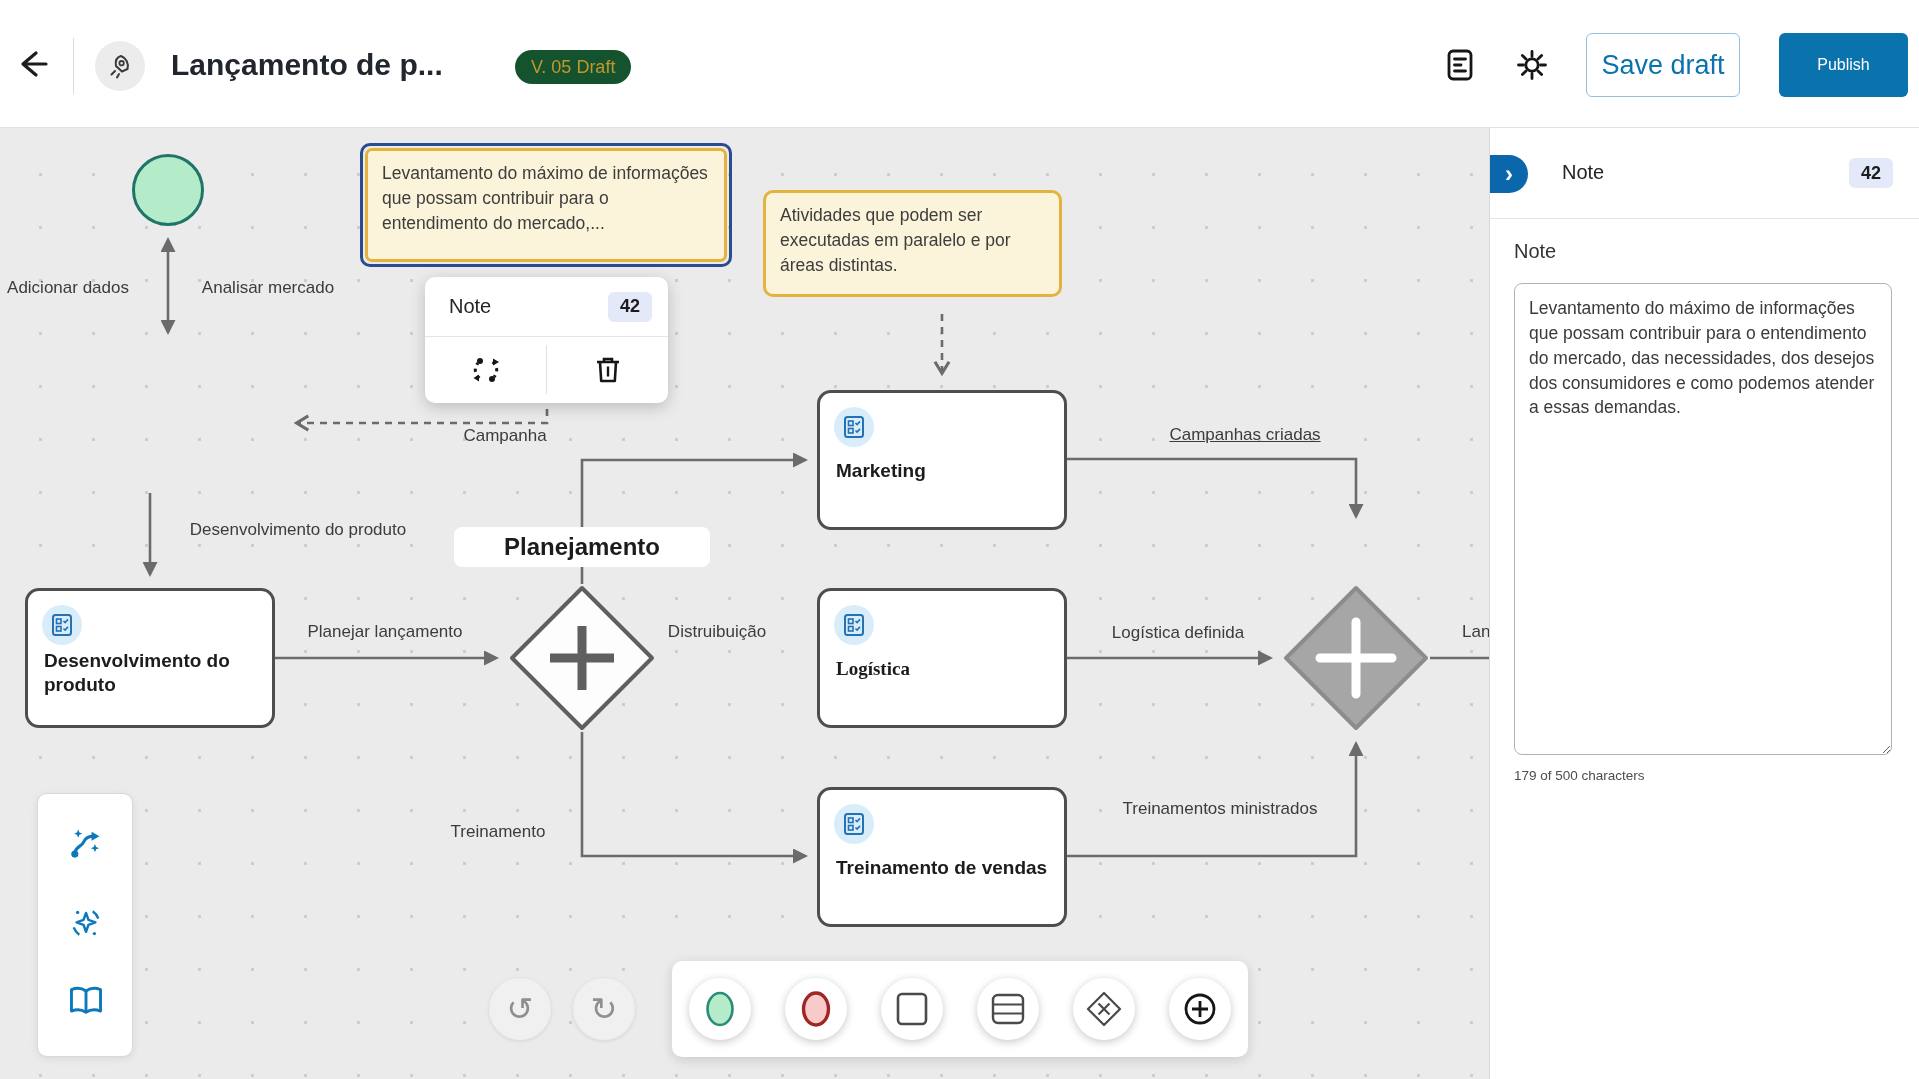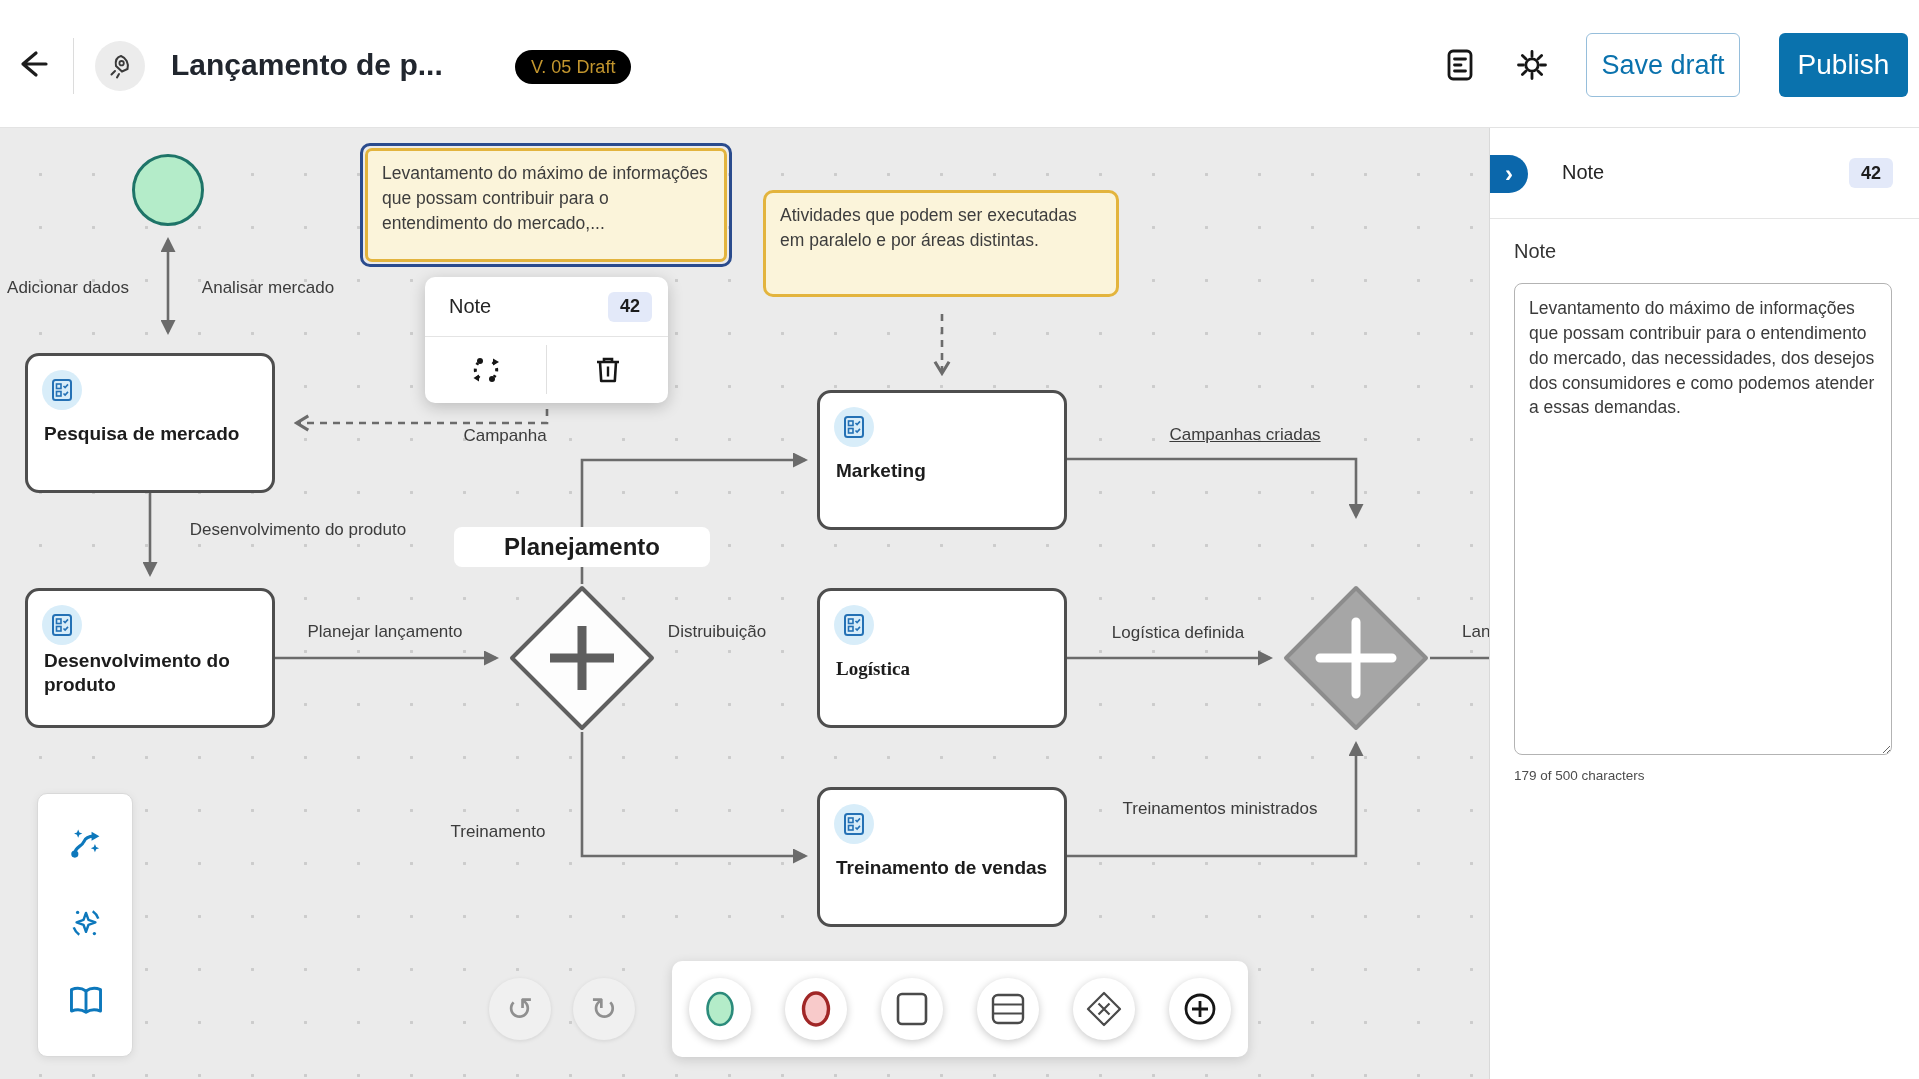--- a/index.html
+++ b/index.html
@@ -9,33 +9,33 @@
   
   .topbar { position:absolute; left:0; top:0; width:1919px; height:128px;
     background:#fff; border-bottom:1px solid #e3e3e3; z-index:30; }
   .back-btn { position:absolute; left:14px; top:45px; width:40px; height:40px;
     background:none; border:none; cursor:pointer; }
   .tb-divider { position:absolute; left:73px; top:38px; width:1px; height:56px; background:#dcdcdc; }
   .avatar { position:absolute; left:95px; top:41px; width:50px; height:50px;
     border-radius:50%; background:#ececec; display:flex; align-items:center; justify-content:center; }
   .doc-title { position:absolute; left:171px; top:48px; font-size:30px; font-weight:bold; color:#21262e; }
   .ver-badge { position:absolute; left:515px; top:50px; height:34px; padding:0 16px;
-    background:#000000; color:#c3962e; font-size:18px; border-radius:17px;
+    background:#14532d; color:#c3962e; font-size:18px; border-radius:17px;
     display:flex; align-items:center; }
   .toggle-group { position:absolute; left:805px; top:41px; height:47px; display:flex;
     border:1px solid #c9c9c9; border-radius:8px; overflow:hidden; }
   .toggle-btn { height:100%; display:flex; align-items:center; justify-content:center;
     gap:10px; font-size:20px; cursor:pointer; border:none; background:#fff; color:#0a72ad; }
   .toggle-btn.active { background:#0a72ad; color:#fff; }
   .tb-icon-btn { position:absolute; top:48px; width:36px; height:36px; background:none; border:none; cursor:pointer; }
   .save-draft { position:absolute; left:1586px; top:33px; width:154px; height:64px;
     background:#fff; border:1px solid #96bedb; border-radius:6px; color:#0a72ad;
     font-size:27px; cursor:pointer; font-family:inherit; }
   .publish { position:absolute; left:1779px; top:33px; width:129px; height:64px;
-    background:#0a72ad; border:none; border-radius:6px; color:#fff; font-size:28px;
+    background:#0a72ad; border:none; border-radius:6px; color:#fff; font-size:16px;
     cursor:pointer; font-family:inherit; }
 
   
   .canvas { position:absolute; left:0; top:128px; width:1489px; height:951px;
     background:#ebebeb;
     background-image:radial-gradient(circle, #cccccc 1.4px, transparent 1.6px);
     background-size:53px 53px; background-position:14px 20px; overflow:hidden; }
   .connectors { position:absolute; left:0; top:0; }
 
   .start-event { position:absolute; left:132px; top:26px; width:72px; height:72px;
@@ -55,21 +55,21 @@
 
   .edge-label { position:absolute; transform:translateX(-50%); white-space:nowrap;
     font-size:17px; color:#3c3c3c; }
   .edge-label.noshift { transform:none; }
 
   .note { background:#fbf4da; border:3px solid #e3b43d; border-radius:10px;
     padding:10px 14px; font-size:17.5px; line-height:1.42; color:#3d3d3d; cursor:pointer; }
   .note-sel-wrap { position:absolute; left:360px; top:15px; width:372px; height:124px;
     border:3px solid #2a4b8d; border-radius:10px; padding:2px; background:transparent; }
   .note-sel-wrap .note { width:100%; height:100%; border-radius:7px; }
-  .note2 { position:absolute; left:763px; top:62px; width:356px; height:107px; }
+  .note2 { position:absolute; left:763px; top:62px; width:299px; height:107px; }
 
   
   .popup { position:absolute; left:425px; top:149px; width:243px; height:126px;
     background:#fff; border-radius:10px; box-shadow:0 4px 16px rgba(0,0,0,.20); z-index:5; }
   .popup-header { height:60px; display:flex; align-items:center; padding:0 16px 0 24px;
     border-bottom:1px solid #e4e4e4; }
   .popup-title { font-size:20px; color:#242424; flex:1; }
   .id-badge { background:#e3e9f9; border-radius:6px; min-width:44px; height:30px;
     display:flex; align-items:center; justify-content:center; font-size:18px;
     font-weight:bold; color:#1c1c1c; padding:0 8px; }
@@ -168,32 +168,20 @@
       <path d="M1430,530 L1489,530"></path>
       <path d="M582,604 L582,728 L805,728" marker-end="url(#ah)"></path>
       <path d="M1067,728 L1356,728 L1356,616" marker-end="url(#ah)"></path>
       <path d="M942,186 L942,244" stroke-dasharray="7 6" marker-end="url(#oah)"></path>
       <path d="M547,268 L547,295 L298,295" stroke-dasharray="7 6" marker-end="url(#oah)"></path>
     </g>
   </svg>
 
   <div class="start-event"></div>
 
-  <div class="task" style="left:25px; top:225px;">
-    <span class="task-icon">
-      <svg width="22" height="24" viewBox="0 0 22 24">
-          <rect x="2" y="2" width="18" height="20" rx="2.5" fill="none" stroke="#2471b5" stroke-width="2"></rect>
-          <rect x="5.5" y="6" width="4.5" height="4.5" fill="none" stroke="#2471b5" stroke-width="1.6"></rect>
-          <path d="M12.5 8 l1.6 1.6 L17 6.4" fill="none" stroke="#2471b5" stroke-width="1.6"></path>
-          <rect x="5.5" y="13.5" width="4.5" height="4.5" fill="none" stroke="#2471b5" stroke-width="1.6"></rect>
-          <path d="M12.5 15.5 l1.6 1.6 L17 13.9" fill="none" stroke="#2471b5" stroke-width="1.6"></path>
-        </svg>
-    </span>
-    <div class="task-label">Pesquisa de mercado</div>
-  </div>
   <div class="task" style="left:25px; top:460px;">
     <span class="task-icon">
       <svg width="22" height="24" viewBox="0 0 22 24">
           <rect x="2" y="2" width="18" height="20" rx="2.5" fill="none" stroke="#2471b5" stroke-width="2"></rect>
           <rect x="5.5" y="6" width="4.5" height="4.5" fill="none" stroke="#2471b5" stroke-width="1.6"></rect>
           <path d="M12.5 8 l1.6 1.6 L17 6.4" fill="none" stroke="#2471b5" stroke-width="1.6"></path>
           <rect x="5.5" y="13.5" width="4.5" height="4.5" fill="none" stroke="#2471b5" stroke-width="1.6"></rect>
           <path d="M12.5 15.5 l1.6 1.6 L17 13.9" fill="none" stroke="#2471b5" stroke-width="1.6"></path>
         </svg>
     </span>

